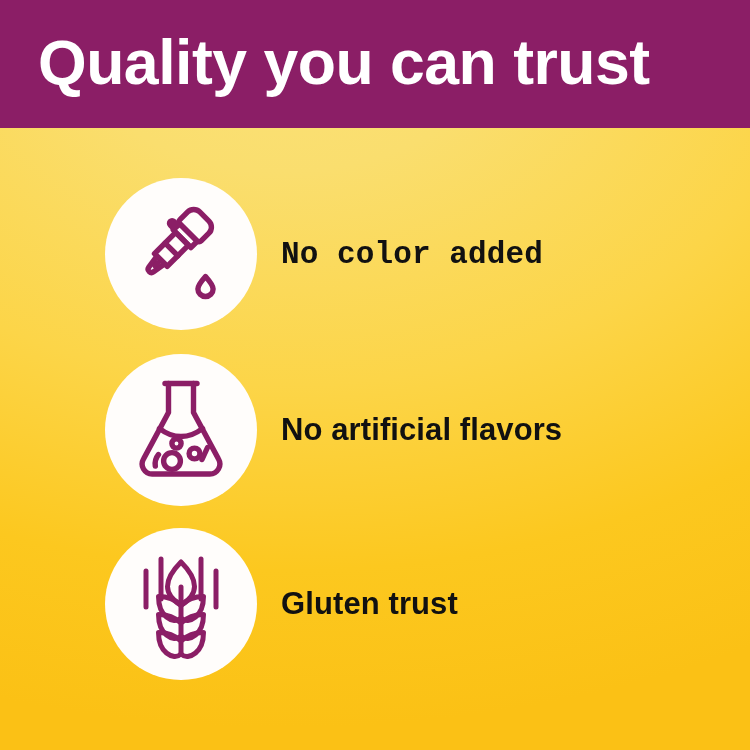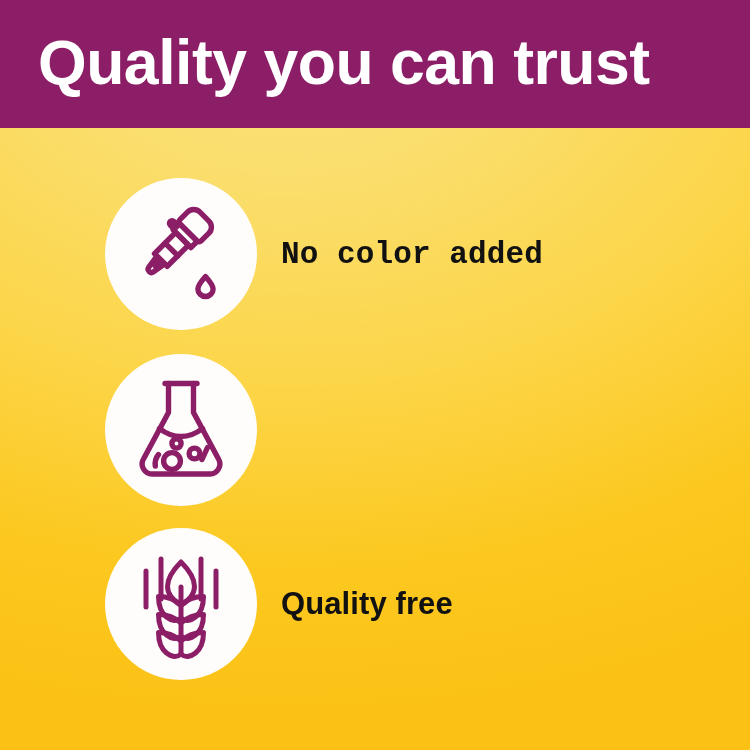--- a/index.html
+++ b/index.html
@@ -137,20 +137,21 @@
 
           <circle cx="45.5" cy="66.5" r="4.6"></circle>
           <circle cx="63.5" cy="76.5" r="5.4"></circle>
           <circle cx="41" cy="84" r="8.4"></circle>
 
           <path d="M27.5 77.5 a15 15 0 0 0 -3.2 11.6"></path>
           <path d="M76.5 70.5 l-5.5 12"></path>
         </svg>
       </span>
     </div>
+    <div class="feature-label">No artificial flavors</div>
   </div>
 
   <div class="feature-row" id="row-2">
     <div class="icon-badge">
       <span>
         <svg width="86" height="114" viewBox="0 0 86 114" fill="none" stroke="#8B1E66" stroke-width="5" stroke-linecap="round" stroke-linejoin="round">
 
           <path d="M8 24 v36"></path>
           <path d="M78 24 v36"></path>
 
@@ -165,16 +166,16 @@
           <path d="M43 58 c6.5 -6 14 -8.5 22.5 -8.5 c0 9 -2.5 16 -8 20.5 c-5 4 -10.5 4.8 -14.5 1"></path>
 
           <path d="M43 76 c-6.5 -6 -14 -8.5 -22.5 -8.5 c0 9 2.5 16 8 20.5 c5 4 10.5 4.8 14.5 1"></path>
           <path d="M43 76 c6.5 -6 14 -8.5 22.5 -8.5 c0 9 -2.5 16 -8 20.5 c-5 4 -10.5 4.8 -14.5 1"></path>
 
           <path d="M43 94 c-6.5 -6 -14 -8.5 -22.5 -8.5 c0 9 2.5 16 8 20.5 c5 4 10.5 4.8 14.5 1"></path>
           <path d="M43 94 c6.5 -6 14 -8.5 22.5 -8.5 c0 9 -2.5 16 -8 20.5 c-5 4 -10.5 4.8 -14.5 1"></path>
         </svg>
       </span>
     </div>
-    <div class="feature-label">Quality free</div>
+    <div class="feature-label">Gluten trust</div>
   </div>
 
 </div>
 
 </body></html>

